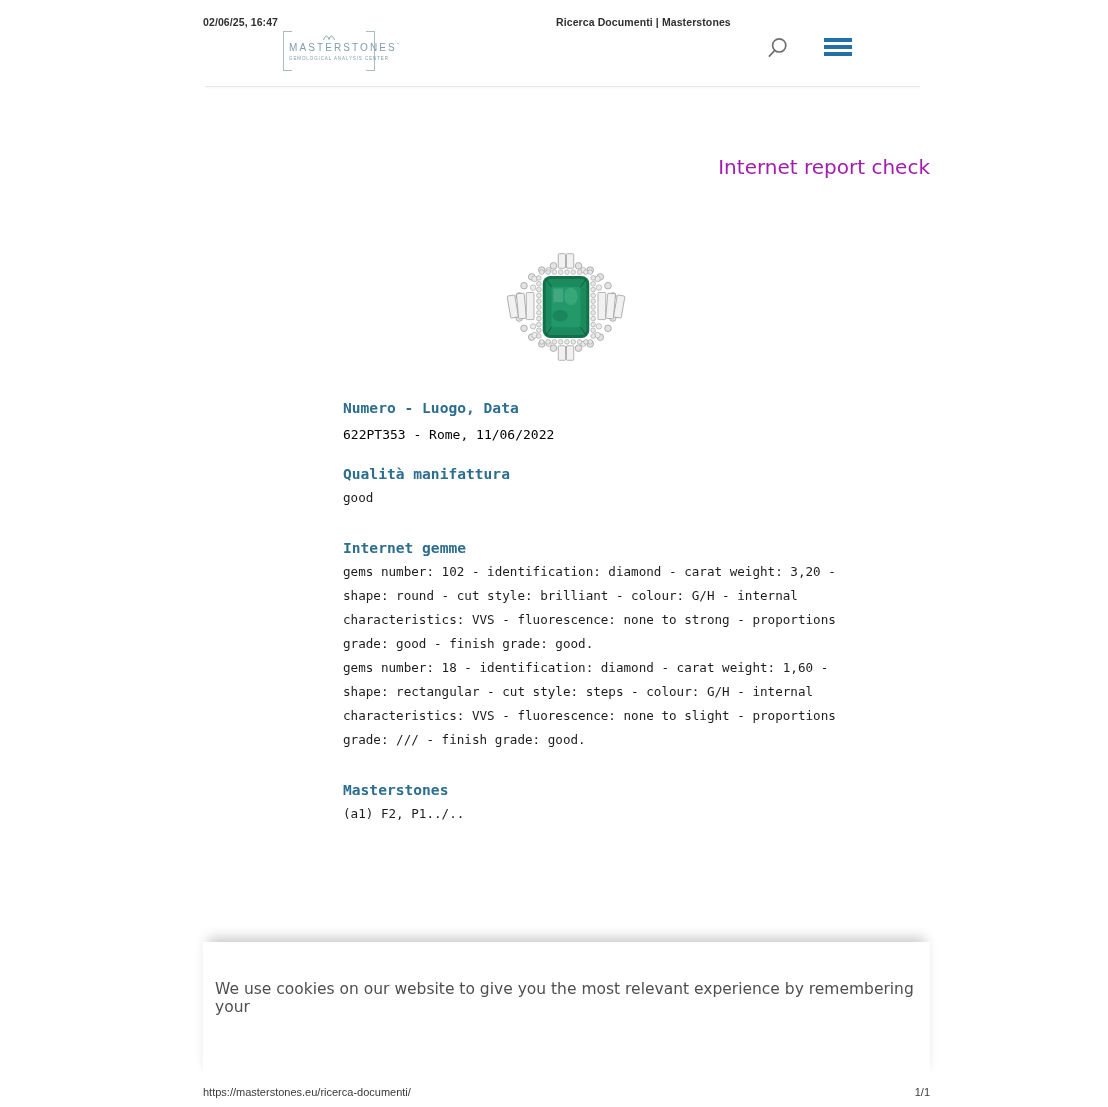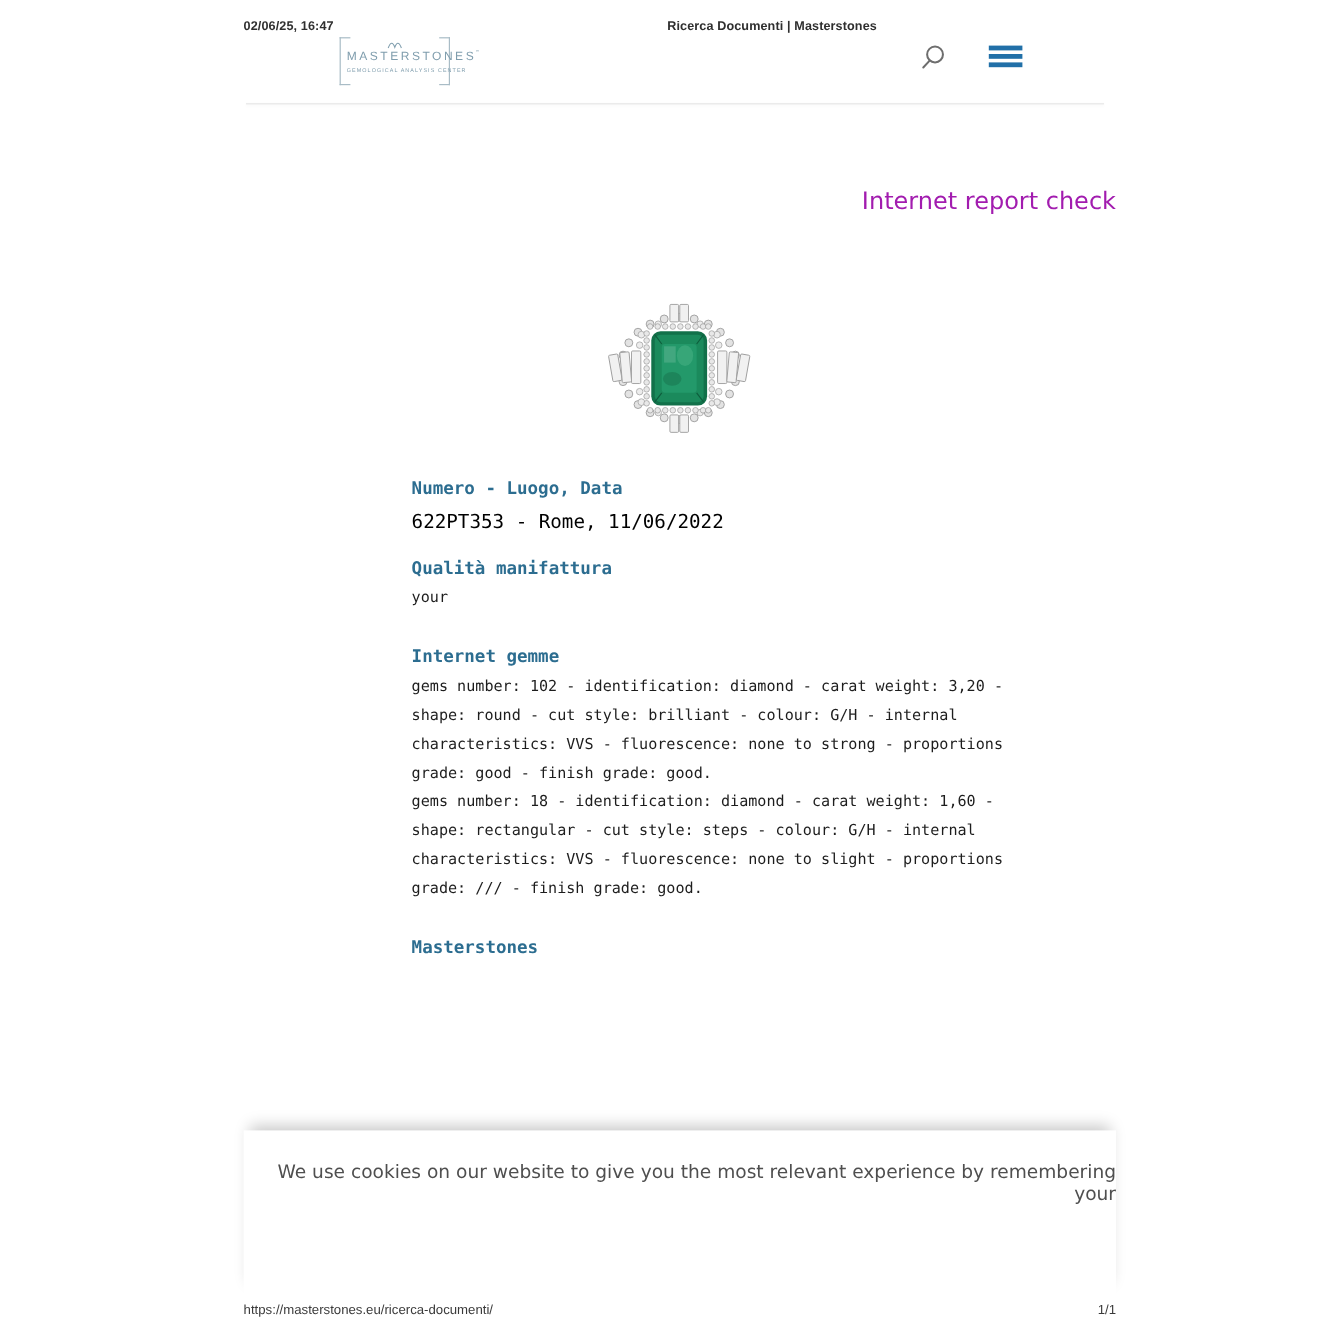--- a/index.html
+++ b/index.html
@@ -29,25 +29,25 @@
   .hdr-divider{position:absolute;left:205px;top:86px;width:715px;height:1px;background:#e6e6e6;box-shadow:0 1px 3px rgba(0,0,0,.07);}
   
   .page-title{position:absolute;left:203px;top:142px;width:727px;text-align:right;
     font:400 20px "DejaVu Sans",sans-serif;color:#a21caf;}
   .ring{position:absolute;left:503px;top:250px;width:126px;height:114px;}
   .report{position:absolute;left:314px;top:396px;width:540px;margin-left:29px;}
   .rsec{margin:0 0 26px 0;}
   .rsec.tight{margin-bottom:12px;}
   .rhead{margin:0;font:700 14.6px "DejaVu Sans Mono",monospace;color:#2c6d90;line-height:24px;}
   .rbody{margin:0;font:400 12.6px "DejaVu Sans Mono",monospace;color:#1d1d1d;line-height:24px;white-space:pre-line;}
-  .rbody.big{font-size:16px;line-height:30px;color:#000;}
+  .rbody.big{font-size:13px;line-height:30px;color:#000;}
   
   .cookie-banner{position:absolute;left:203px;top:942px;width:727px;height:140px;background:#fff;
     box-shadow:0 -9px 12px -5px rgba(0,0,0,.22);}
-  .cookie-msg{margin:0;padding-top:26px;text-align:right;font:400 15.5px "DejaVu Sans",sans-serif;color:#4f4f4f;}
+  .cookie-msg{margin:12px;padding-top:26px;text-align:left;font:400 15.5px "DejaVu Sans",sans-serif;color:#4f4f4f;}
 </style>
 </head>
 <body>
 
 <div class="pr-ts">02/06/25, 16:47</div>
 <div class="pr-title">Ricerca Documenti | Masterstones</div>
 
 <div class="logo-wrap">
   <div class="bracket l"></div>
   <div class="bracket r"></div>
@@ -186,35 +186,36 @@
   </g>
 </svg>
 
 <div class="report">
   <section class="rsec tight">
     <h3 class="rhead">Numero - Luogo, Data</h3>
     <p class="rbody big">622PT353 - Rome, 11/06/2022</p>
   </section>
   <section class="rsec">
     <h3 class="rhead">Qualità manifattura</h3>
-    <p class="rbody">your</p>
+    <p class="rbody">good</p>
   </section>
   <section class="rsec">
     <h3 class="rhead">Internet gemme</h3>
     <p class="rbody">gems number: 102 - identification: diamond - carat weight: 3,20 -
 shape: round - cut style: brilliant - colour: G/H - internal
 characteristics: VVS - fluorescence: none to strong - proportions
 grade: good - finish grade: good.
 gems number: 18 - identification: diamond - carat weight: 1,60 -
 shape: rectangular - cut style: steps - colour: G/H - internal
 characteristics: VVS - fluorescence: none to slight - proportions
 grade: /// - finish grade: good.</p>
   </section>
   <section class="rsec">
     <h3 class="rhead">Masterstones</h3>
+    <p class="rbody">(a1) F2, P1../..</p>
   </section>
 </div>
 
 <div class="cookie-banner">
   <p class="cookie-msg">We use cookies on our website to give you the most relevant experience by remembering your</p>
 </div>
 
 <div class="pr-url">https://masterstones.eu/ricerca-documenti/</div>
 <div class="pr-page">1/1</div>
 

